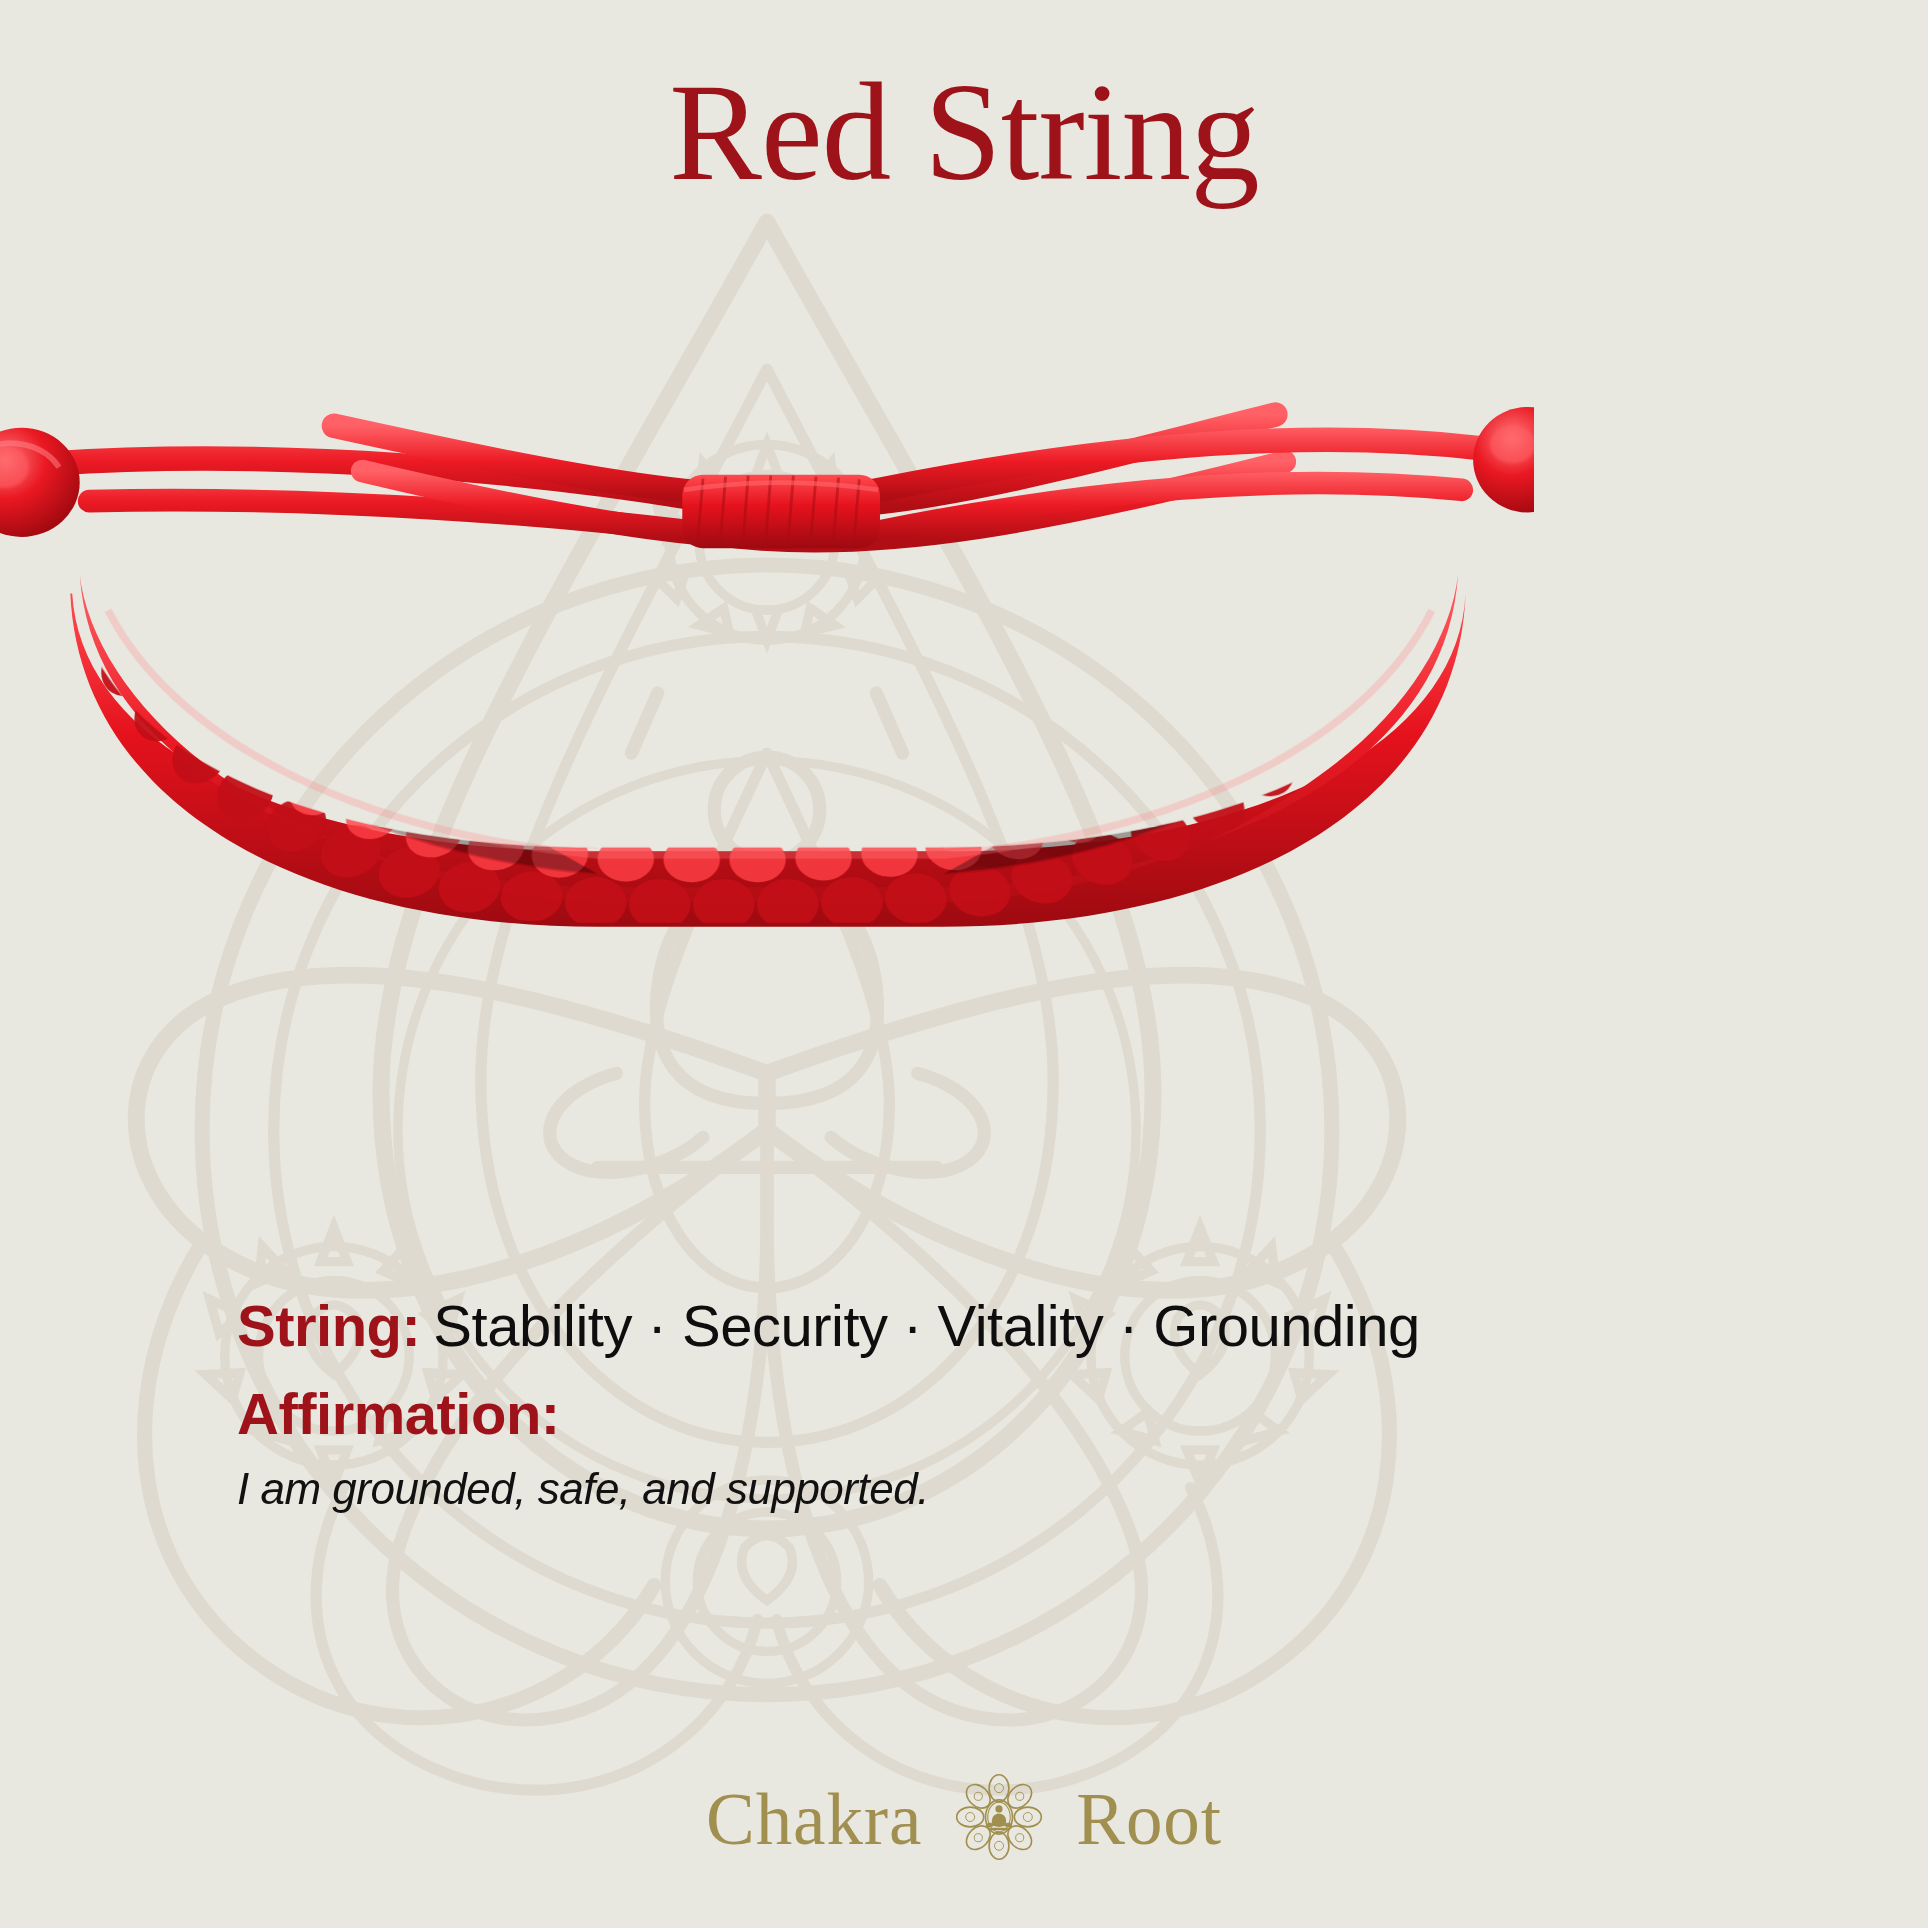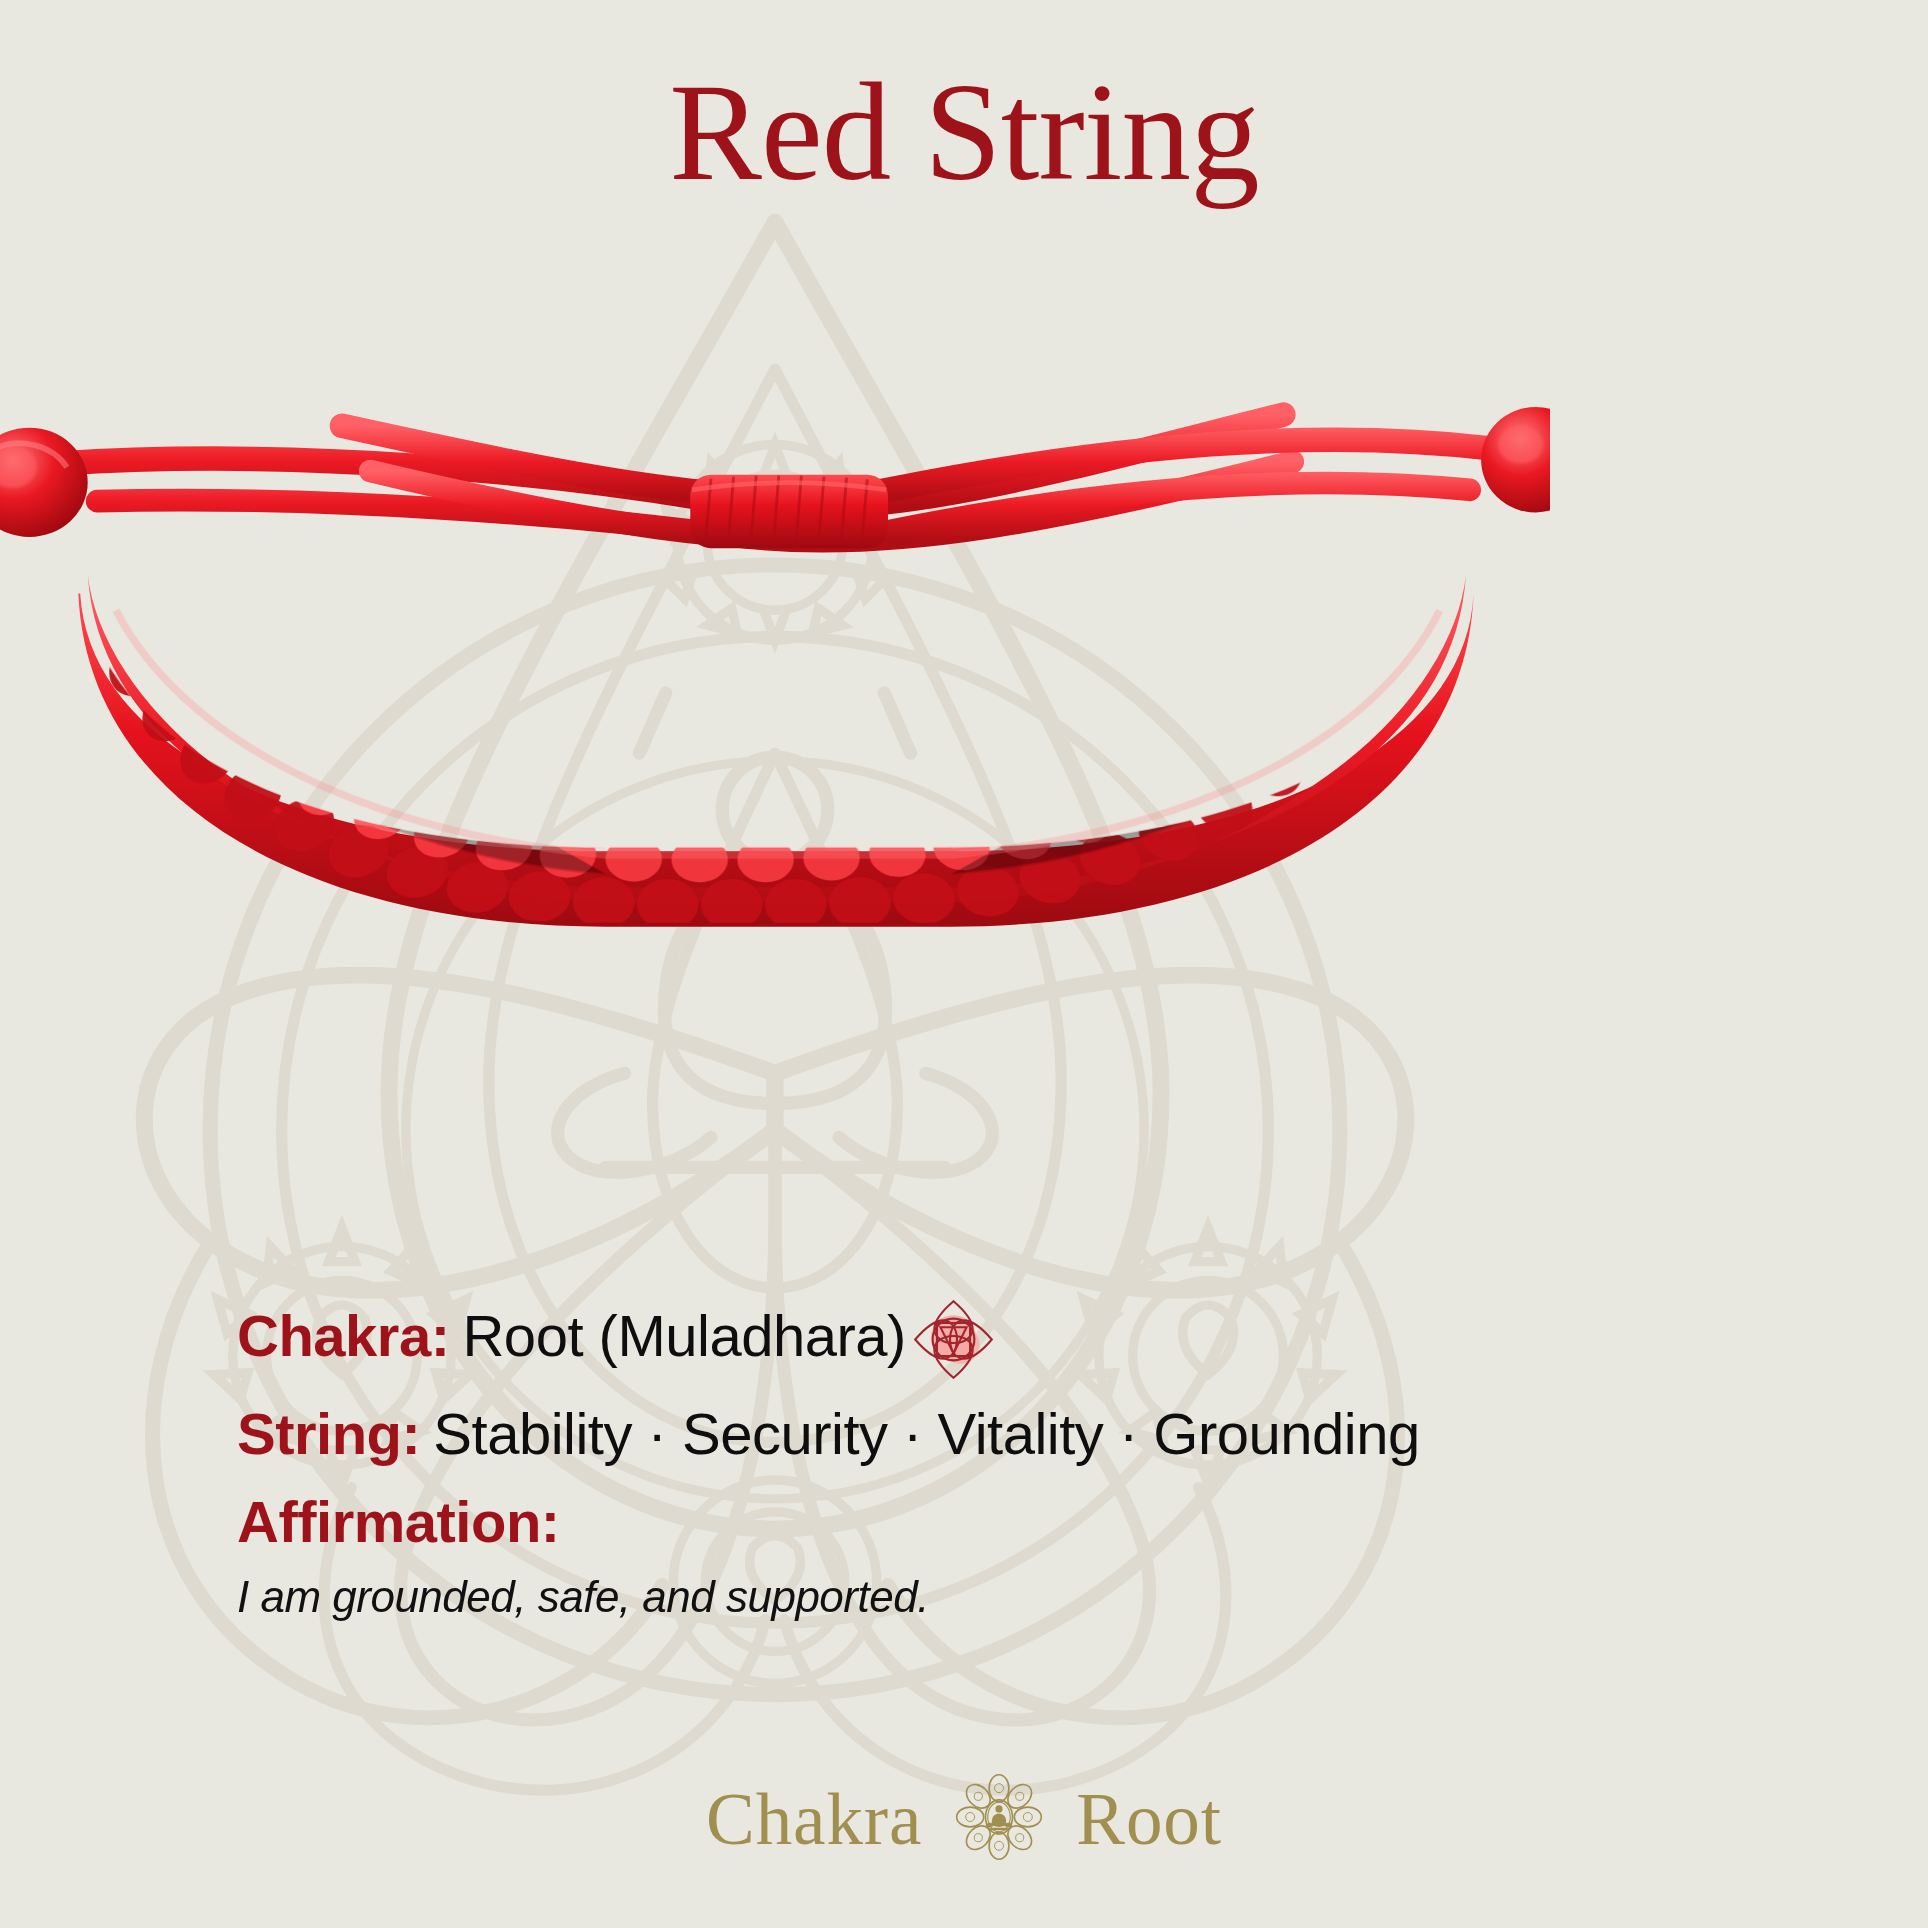--- a/index.html
+++ b/index.html
@@ -7,21 +7,20 @@
     width:1928px;height:1928px;
     background:#e9e8e0;
     font-family:"Liberation Sans", sans-serif;
     overflow:hidden;
   }
   .card{
     position:relative;
     width:1534px;height:1928px;
     background:#e9e8e0;
     overflow:hidden;
-    padding-left:16px;
   }
 
   
   .watermark{
     position:absolute;
     left:50%;top:998px;
     transform:translate(-50%,-50%);
     width:1544px;height:1620px;
     opacity:1;
     pointer-events:none;
@@ -363,40 +362,20 @@
           </g>
         </g>
 
         <path d="M180 268 C 250 404 440 504 700 528 L 1068 528 C 1328 504 1518 404 1586 268" stroke="#ff8488" stroke-width="8" fill="none" opacity="0.28"></path>
       </g>
     </svg>
   </div>
 
   <div class="info">
 
-    <div class="row">
-      <span class="lbl">Chakra:</span>
-      <span class="val">Root (Muladhara)</span>
-      <span class="chakra-glyph">
-        <svg viewBox="0 0 100 100" width="87" height="87" xmlns="http://www.w3.org/2000/svg">
-          <circle cx="50" cy="48" r="26" fill="#f6aaa6" opacity="0.95"></circle>
-          <circle cx="58" cy="56" r="22" fill="#f6aaa6" opacity="0.75"></circle>
-          <g fill="none" stroke="#a3252c" stroke-width="2.4">
-
-            <path d="M50 6 C 64 18 72 28 72 38 C 72 48 62 54 50 54 C 38 54 28 48 28 38 C 28 28 36 18 50 6 Z"></path>
-            <path d="M50 94 C 36 82 28 72 28 62 C 28 52 38 46 50 46 C 62 46 72 52 72 62 C 72 72 64 82 50 94 Z"></path>
-            <path d="M6 50 C 18 36 28 28 38 28 C 48 28 54 38 54 50 C 54 62 48 72 38 72 C 28 72 18 64 6 50 Z"></path>
-            <path d="M94 50 C 82 36 72 28 62 28 C 52 28 46 38 46 50 C 46 62 52 72 62 72 C 72 72 82 64 94 50 Z"></path>
-            <circle cx="50" cy="50" r="24"></circle>
-            <rect x="31" y="31" width="38" height="38"></rect>
-            <path d="M35 36 L 65 36 L 50 66 Z"></path>
-          </g>
-        </svg>
-      </span>
-    </div>
 
     <div class="row">
       <span class="lbl">String:</span>
       <span class="val">Stability · Security · Vitality · Grounding</span>
     </div>
 
     <div class="row aff-row">
       <span class="lbl">Affirmation:</span>
     </div>
 

